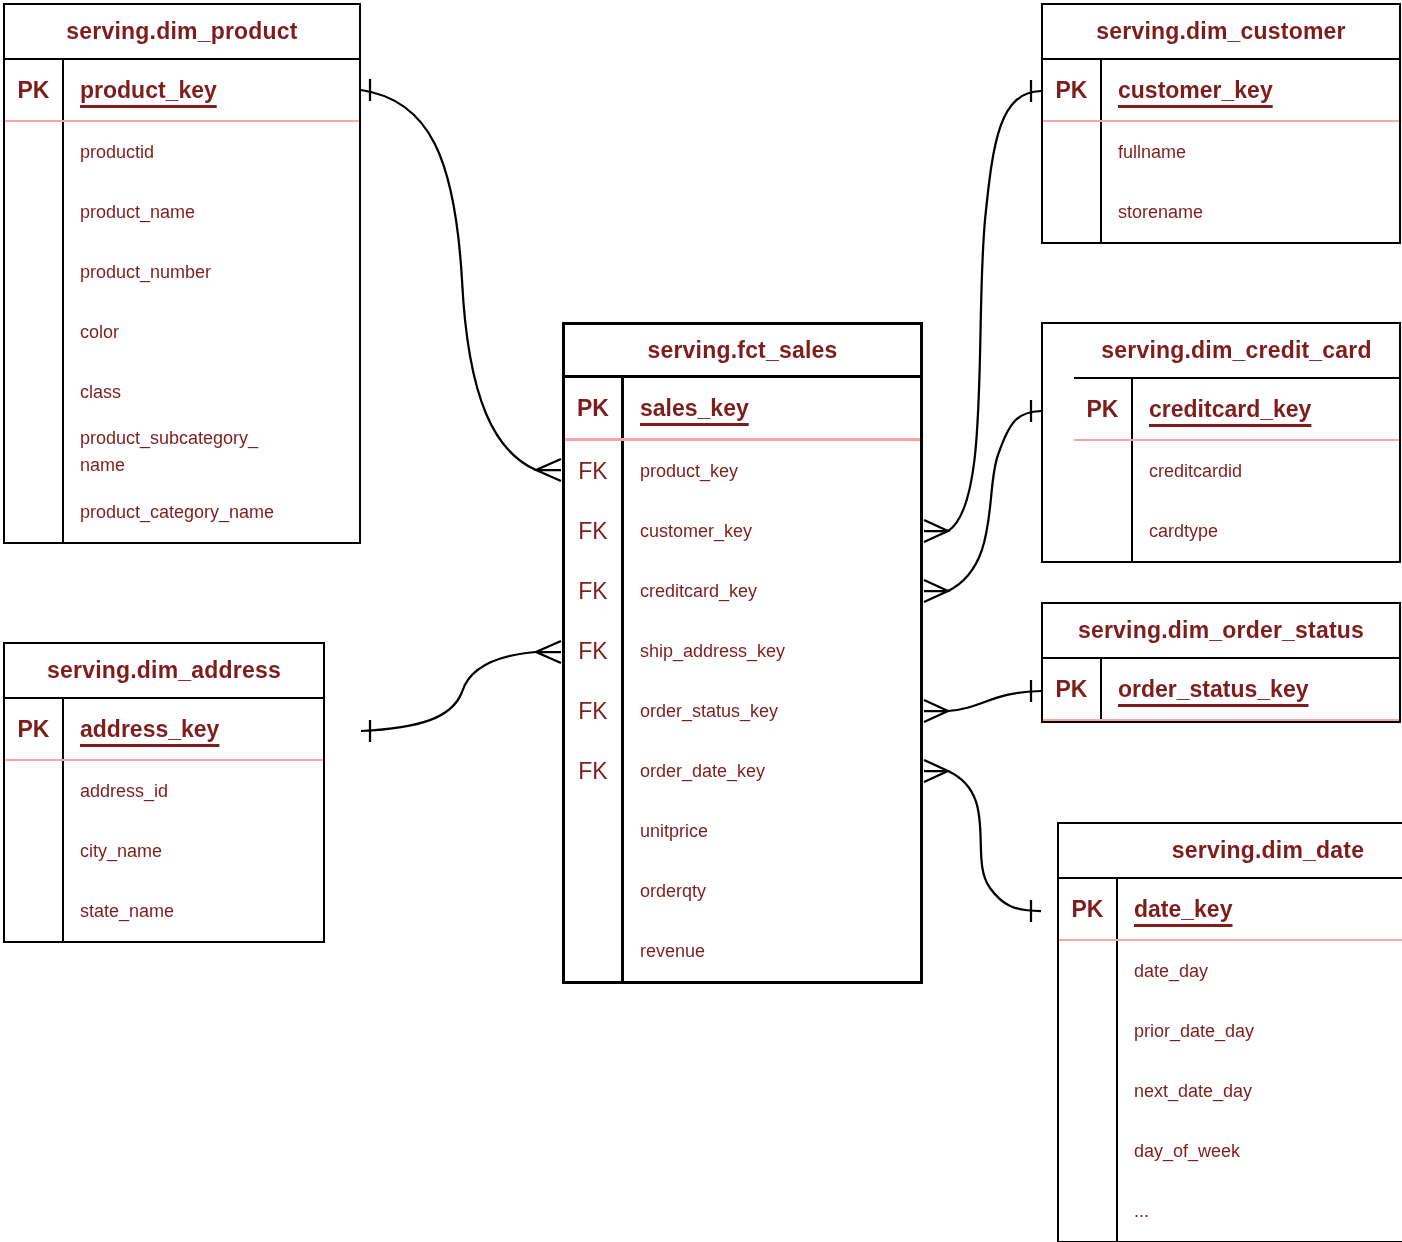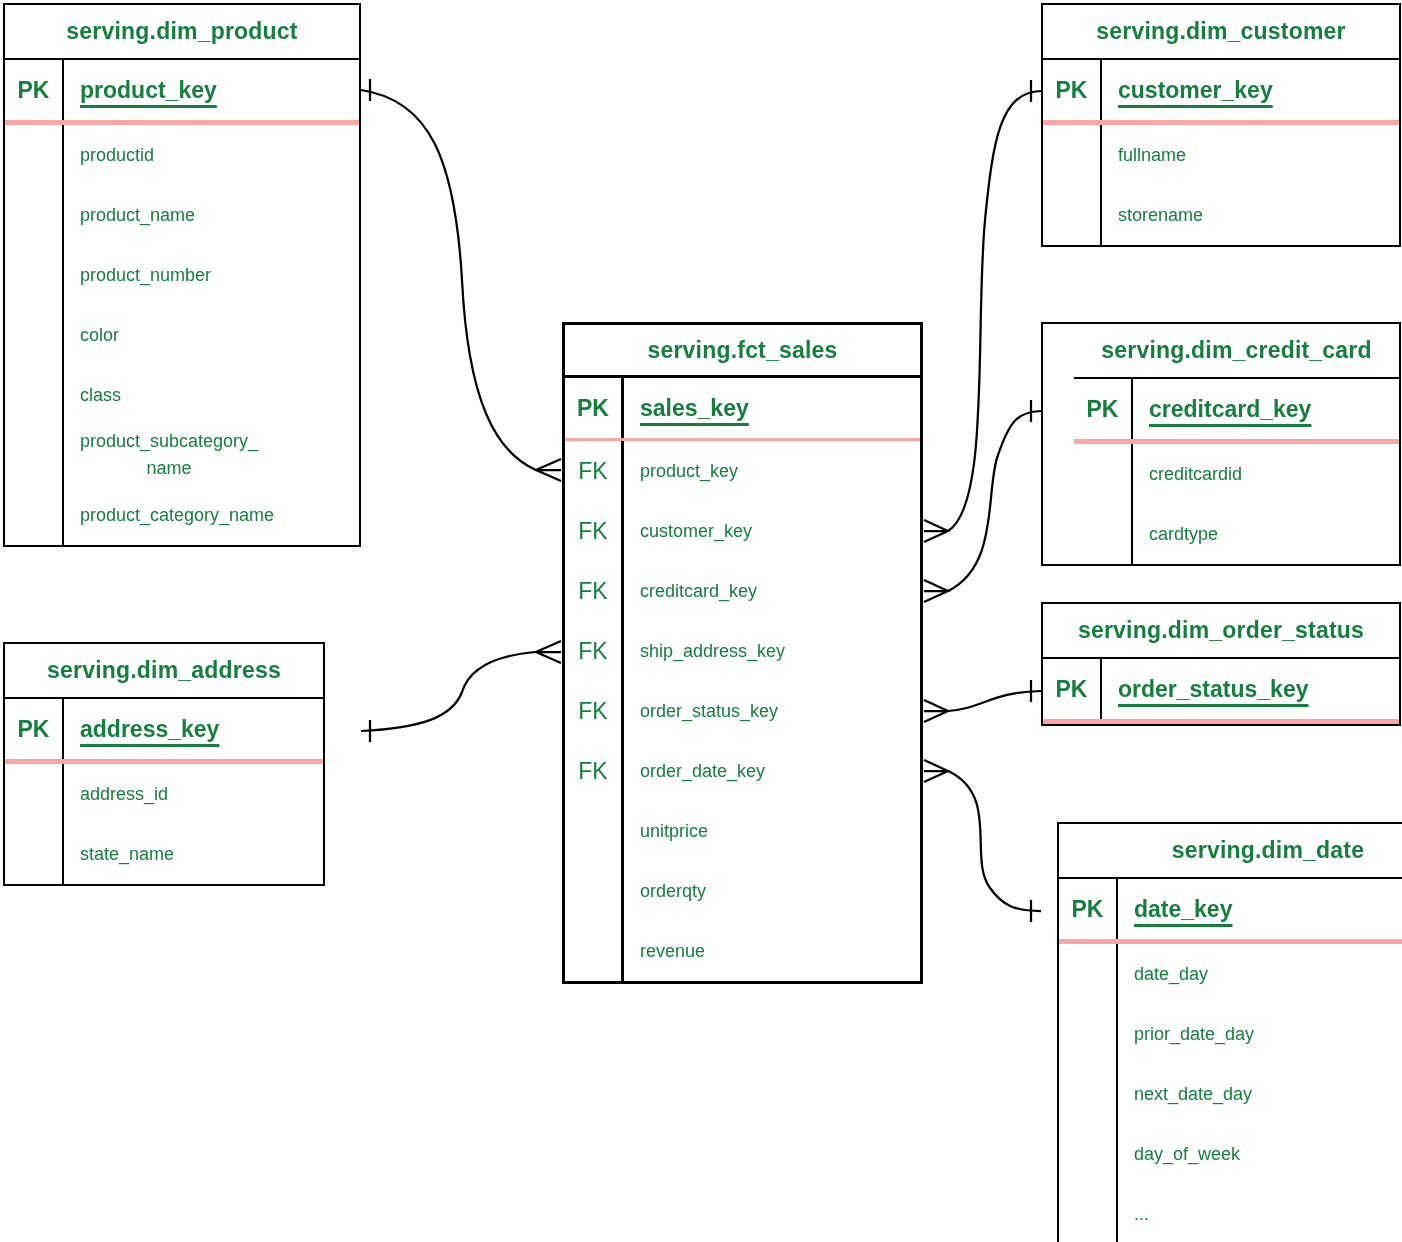--- a/index.html
+++ b/index.html
@@ -1,41 +1,40 @@
 <!DOCTYPE html>
 <html><head>
 <meta charset="utf-8">
 <style>
   html,body { margin:0; padding:0; background:#ffffff; }
   .canvas {
     position:relative; width:1402px; height:1242px;
-    background:#ffffff; color:#15803d;
+    background:#ffffff; color:#7f1d1d;
     font-family:"Liberation Sans", sans-serif;
     overflow:hidden;
-    text-align:center;
   }
   svg.wires { position:absolute; left:0; top:0; width:1402px; height:1242px; }
   svg.wires path { fill:none; stroke:#000; stroke-width:2.25px; }
 
   .tbl {
     position:absolute; background:#fff;
     border:2px solid #000; box-sizing:border-box;
   }
   .tbl.thick { border-width:3px; }
 
   .tbl-header {
     height:53px; border-bottom:2px solid #000;
     display:flex; align-items:center; justify-content:center;
     font-weight:bold; font-size:23px; letter-spacing:0.2px;
   }
   .thick .tbl-header { height:50px; border-bottom-width:3px; }
 
   .pk-row {
     display:grid; grid-template-columns:59px 1fr;
-    height:60px; border-bottom:5px solid #fca5a5;
+    height:60px; border-bottom:2px solid #fca5a5;
   }
   .thick .pk-row { border-bottom-width:3px; }
 
   .key-cell {
     border-right:2px solid #000;
     display:flex; align-items:center; justify-content:center;
     font-size:23px;
   }
   .thick .key-cell { border-right-width:3px; }
   .pk-row .key-cell { font-weight:bold; }
@@ -123,20 +122,21 @@
   <section class="tbl" style="left:3px; top:642px; width:322px;">
     <div class="tbl-header">serving.dim_address</div>
     <div class="pk-row">
       <div class="key-cell">PK</div>
       <div class="pk-name">address_key</div>
     </div>
     <div class="tbl-body">
       <div class="key-col"></div>
       <div class="name-col">
         <div class="nrow">address_id</div>
+        <div class="nrow">city_name</div>
         <div class="nrow">state_name</div>
       </div>
     </div>
   </section>
 
   <section class="tbl thick" style="left:562px; top:322px; width:361px;">
     <div class="tbl-header">serving.fct_sales</div>
     <div class="pk-row">
       <div class="key-cell">PK</div>
       <div class="pk-name">sales_key</div>

